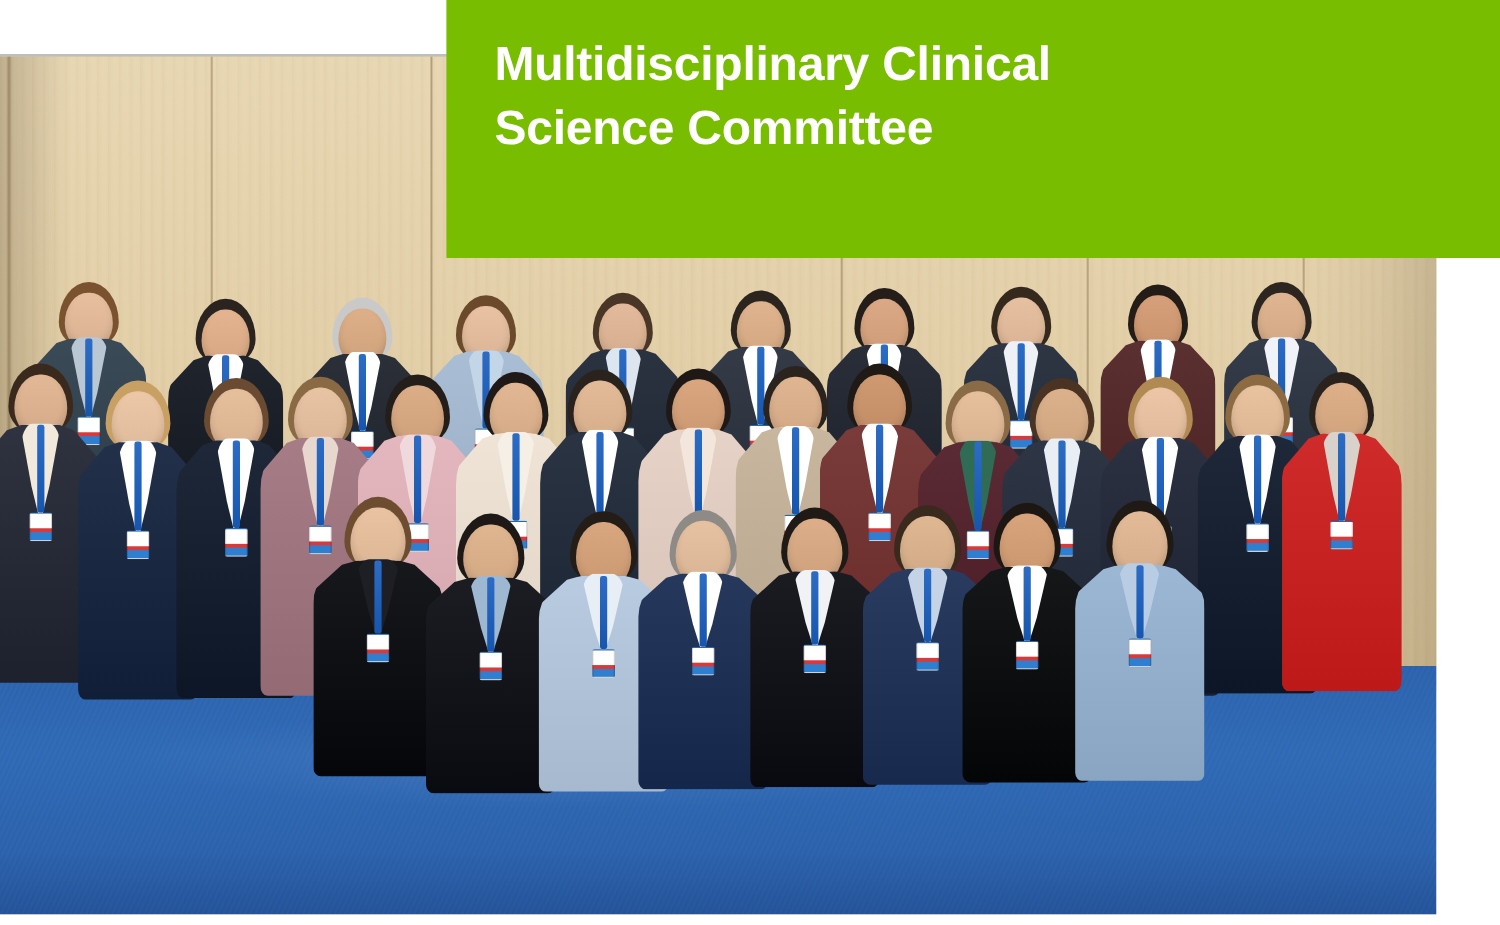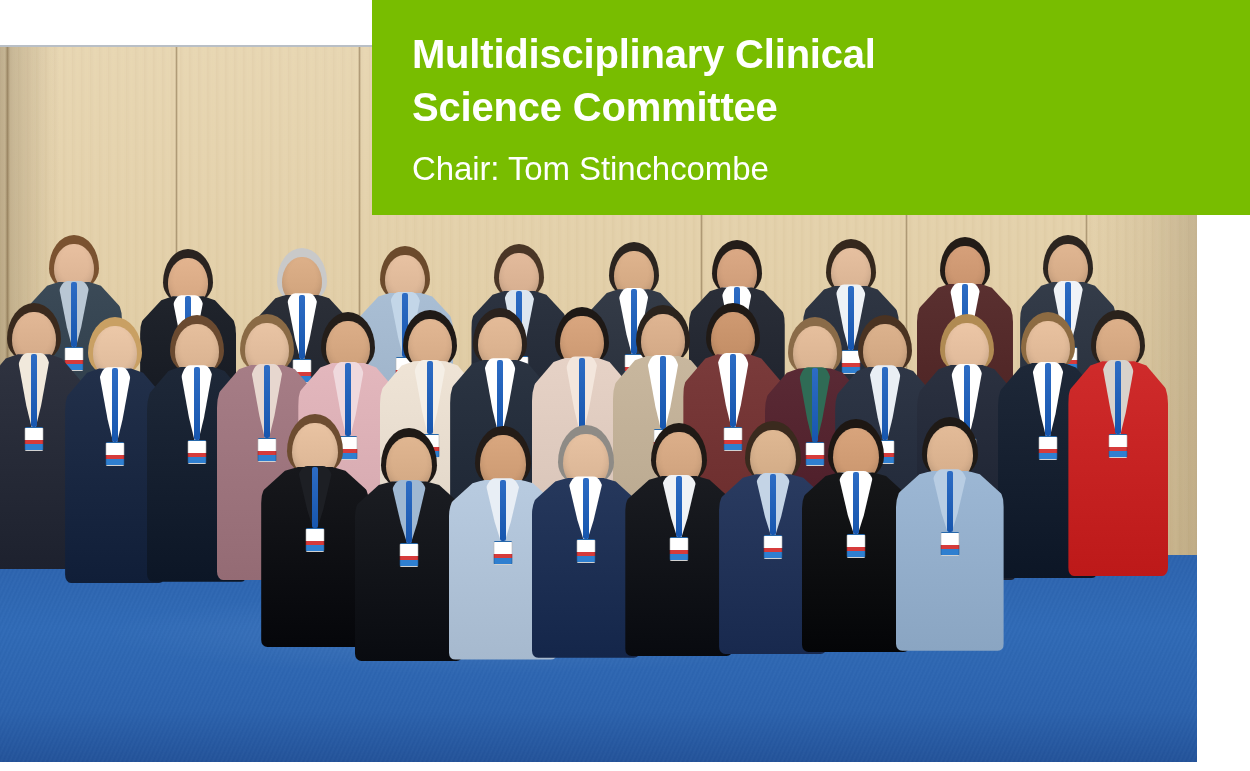--- a/index.html
+++ b/index.html
@@ -485,16 +485,15 @@
           <div class="shirt" style="width: 36.72px; height: 75.6px; top: 46.92px; background: rgb(184, 205, 227); clip-path: polygon(0% 0%, 100% 0%, 72% 58%, 50% 92%, 28% 58%);"></div>
           <div class="lanyard" style="height: 61.2px; top: 48.3px; background: linear-gradient(rgb(45, 108, 196), rgb(23, 86, 174));"></div>
           <div class="badge" style="top: 109.5px;"></div>
         </div>
       </div>
   </div>
 
   <div id="banner">
     <div class="title">Multidisciplinary Clinical
 Science Committee</div>
-    <div class="subtitle">Chair: Tom Stinchcombe</div>
   </div>
 
 </div>
 
 </body></html>

